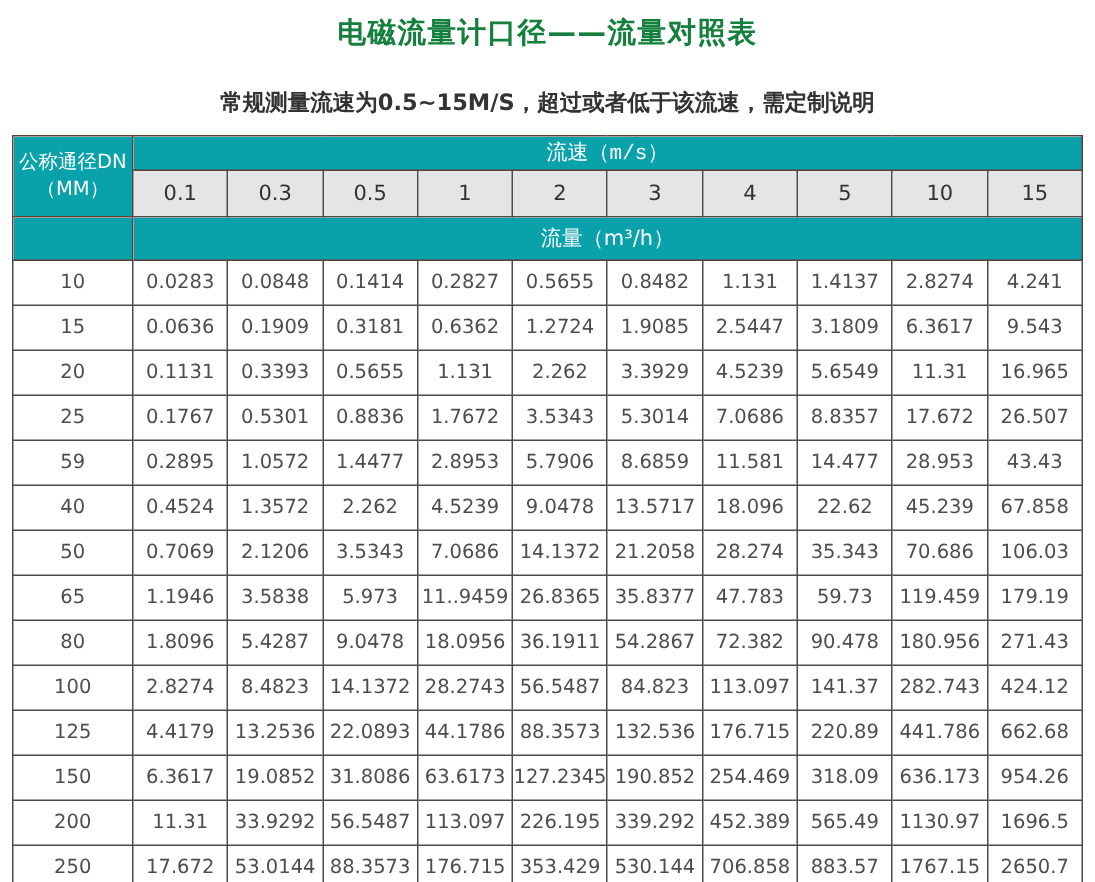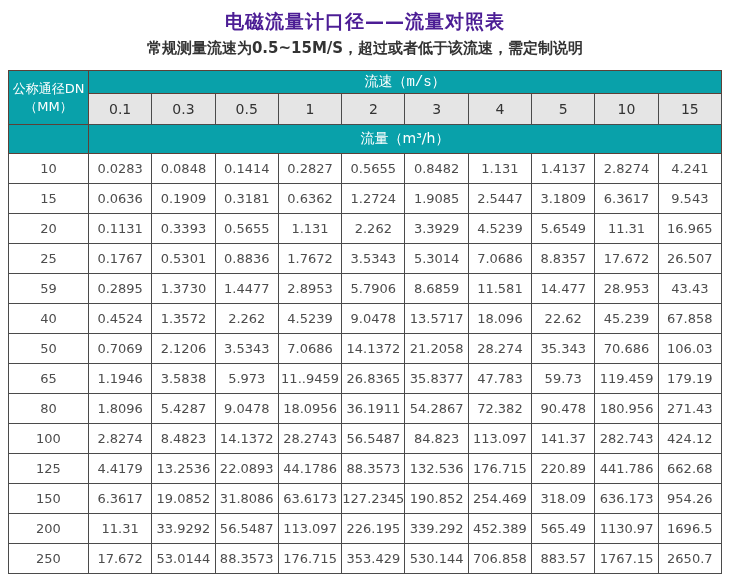--- a/index.html
+++ b/index.html
@@ -6,25 +6,25 @@
   html, body { width: 730px; background: #ffffff; }
   body {
     height: 588px;
     font-family: "DejaVu Sans", "Liberation Sans", sans-serif;
     overflow: hidden;
   }
   .header { text-align: center; padding-top: 9px; }
   .title {
     font-size: 19px;
     font-weight: 700;
-    color: #4c1d95;
+    color: #15803d;
     letter-spacing: 1px;
   }
   .subtitle {
-    margin-top: 4px;
+    margin-top: 24px;
     font-size: 15px;
     font-weight: 600;
     color: #333333;
   }
   table.flow-table {
     border-collapse: collapse;
     table-layout: fixed;
     width: 714px;
     margin: 12px 8px 0 8px;
   }
@@ -146,21 +146,21 @@
         <td>3.5343</td>
         <td>5.3014</td>
         <td>7.0686</td>
         <td>8.8357</td>
         <td>17.672</td>
         <td>26.507</td>
       </tr>
       <tr>
         <td>59</td>
         <td>0.2895</td>
-        <td>1.3730</td>
+        <td>1.0572</td>
         <td>1.4477</td>
         <td>2.8953</td>
         <td>5.7906</td>
         <td>8.6859</td>
         <td>11.581</td>
         <td>14.477</td>
         <td>28.953</td>
         <td>43.43</td>
       </tr>
       <tr>

